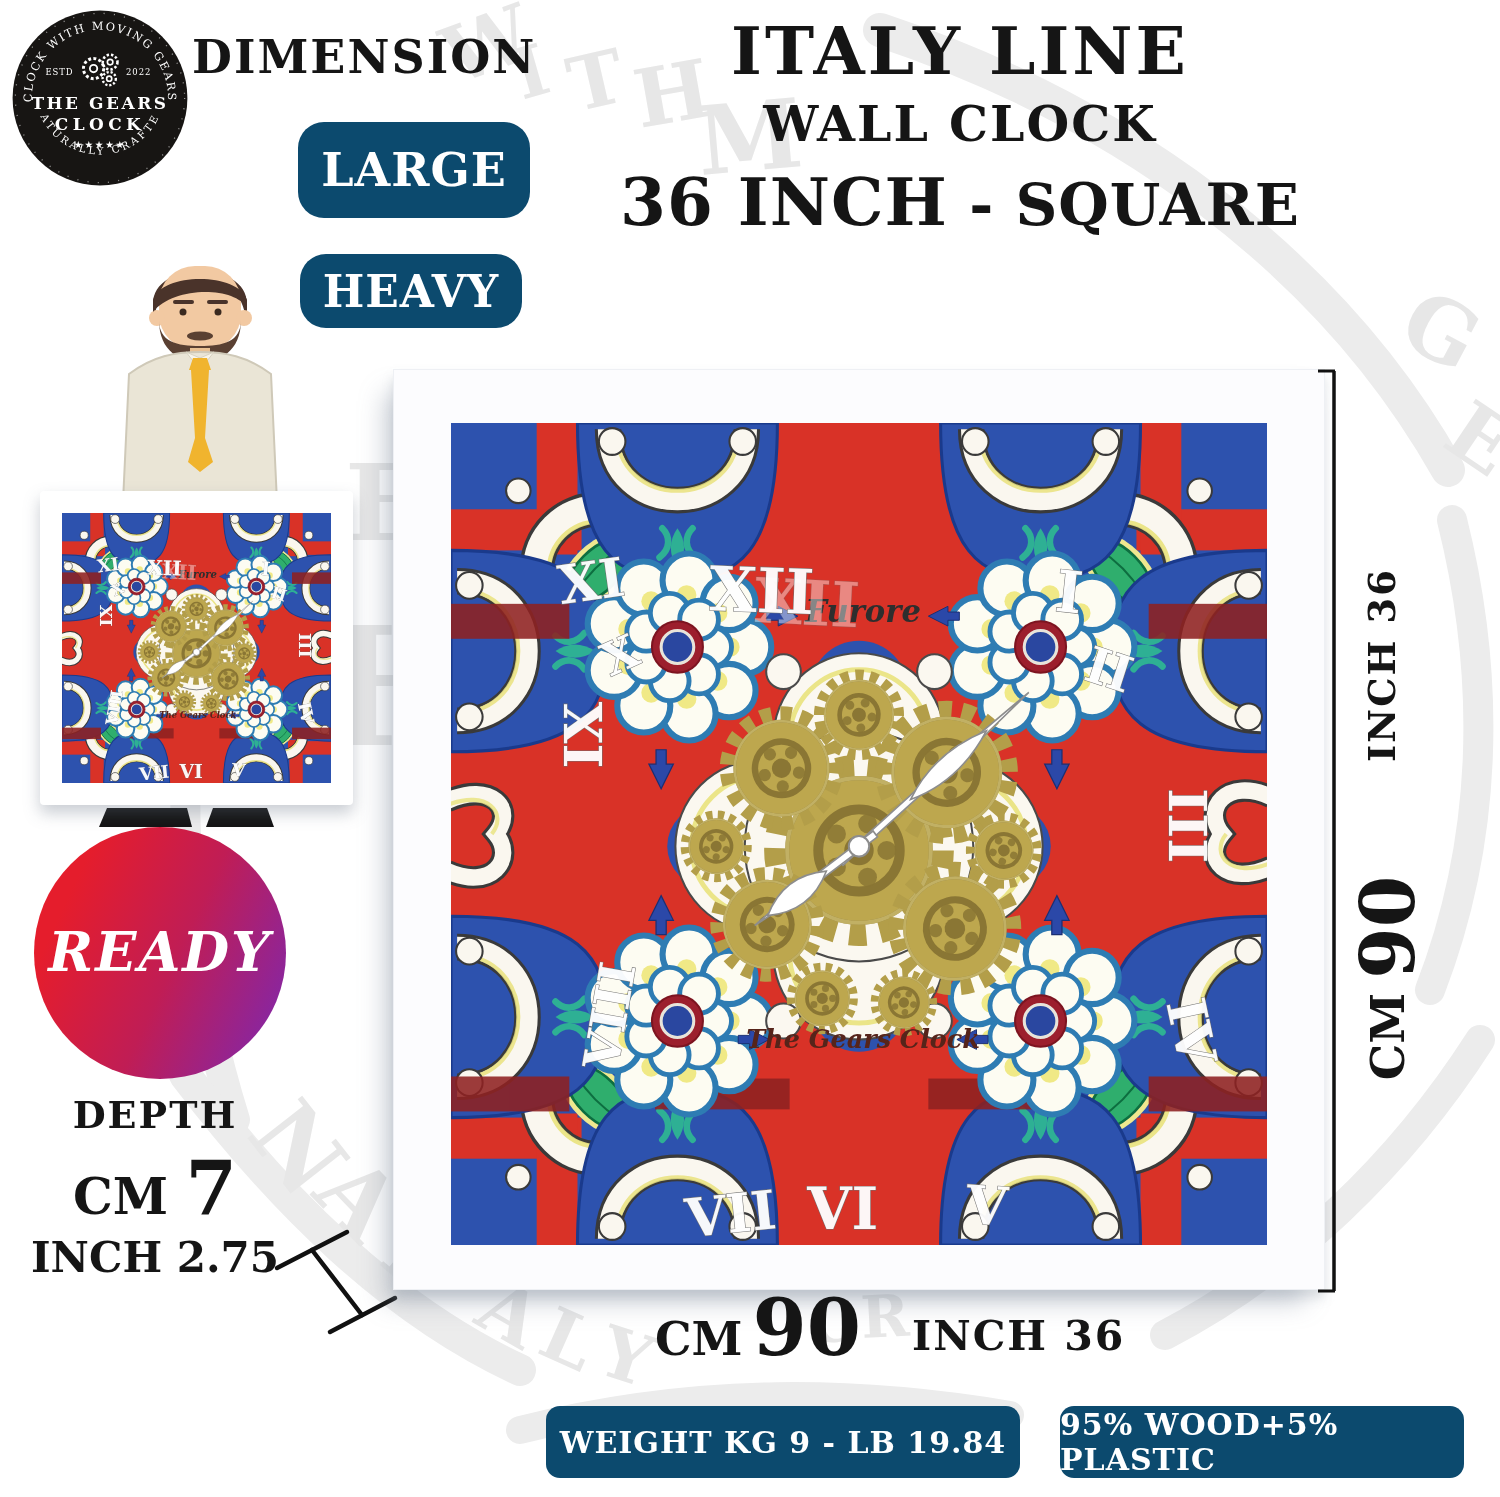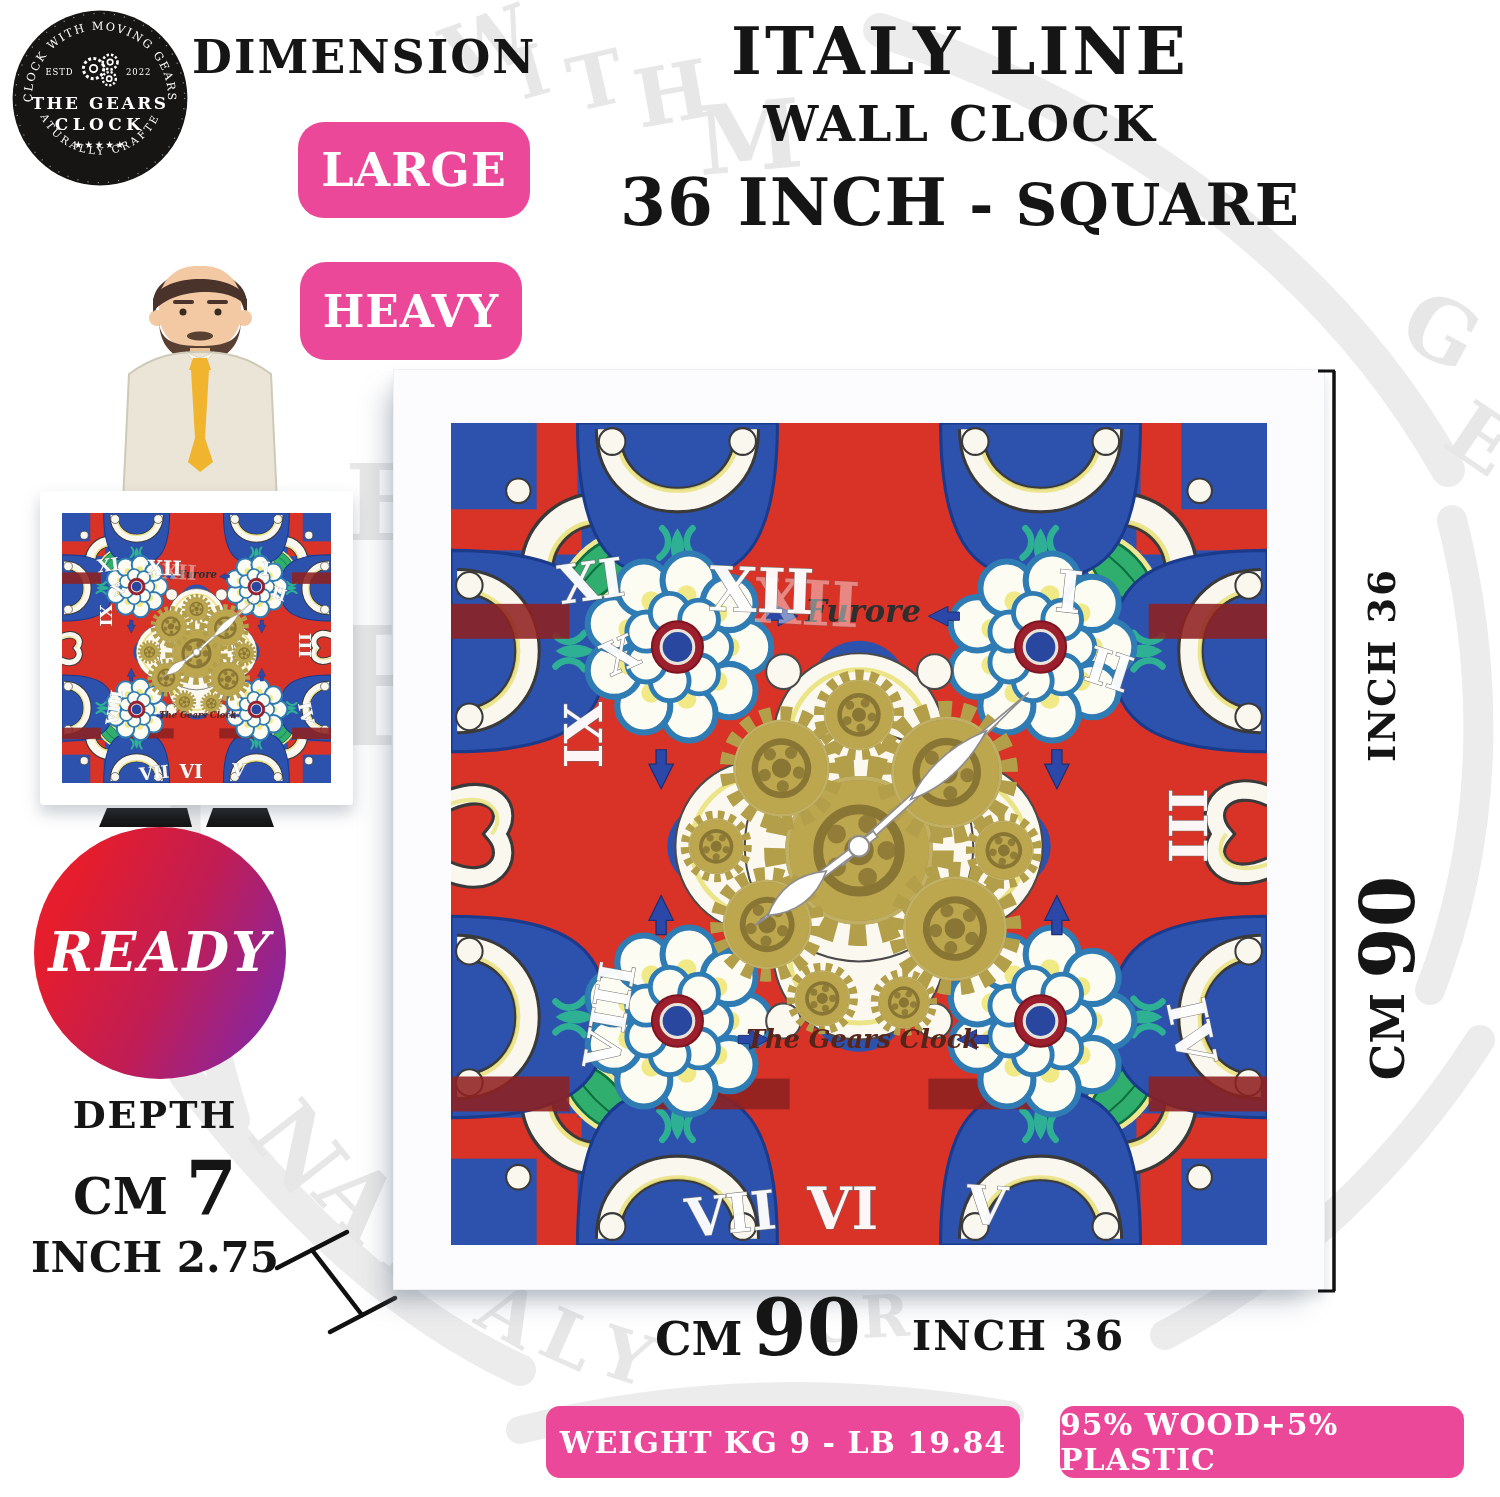--- a/index.html
+++ b/index.html
@@ -3,21 +3,21 @@
 <meta charset="utf-8">
 <style>
   html,body{margin:0;padding:0;}
   body{width:1500px;height:1497px;position:relative;overflow:hidden;background:#fff;
        font-family:"Liberation Sans",sans-serif;}
   .abs{position:absolute;}
   .dimu{font-family:"DejaVu Serif",serif;font-weight:700;color:#151515;}
   .wm{z-index:0;}
   .lvl{z-index:2;}
   
-  .pill{background:#ec4899;border-radius:26px;display:flex;align-items:center;justify-content:center;
+  .pill{background:#0c4a6e;border-radius:26px;display:flex;align-items:center;justify-content:center;
         color:#fff;font-family:"DejaVu Serif",serif;font-weight:700;letter-spacing:1px;z-index:3;}
   
   .titleblock{left:620px;top:10px;width:680px;text-align:center;z-index:2;}
   .t1{font-size:66px;letter-spacing:3px;line-height:1.25;}
   .t2{font-size:49px;letter-spacing:2px;line-height:1.3;}
   .t3{font-size:58px;letter-spacing:1px;line-height:1.4;}
   .t3 .big{font-size:66px;}
   
   .ready{left:34px;top:827px;width:252px;height:252px;border-radius:50%;
          background:linear-gradient(115deg,#e51d2c 18%,#c01d55 55%,#7f27ad 96%);
@@ -321,21 +321,21 @@
   <div class="dimu t2">WALL CLOCK</div>
   <div class="dimu t3">
     <span class="big">36 INCH</span>
     <span>- SQUARE</span>
   </div>
 </div>
 
 <div class="abs pill" style="left:298px;top:122px;width:232px;height:96px;font-size:46px;">
   <span>LARGE</span>
 </div>
-<div class="abs pill" style="left:300px;top:262px;width:222px;height:98px;font-size:44px;">
+<div class="abs pill" style="left:300px;top:254px;width:222px;height:74px;font-size:44px;">
   <span>HEAVY</span>
 </div>
 
 <svg class="abs lvl" width="210" height="600" viewBox="0 0 210 600" style="left:95px;top:238px">
   <path d="M58,66 C58,22 152,22 152,66 L152,84 C146,52 136,46 105,46 C74,46 64,52 58,84 Z" fill="#4a332a"></path>
   <rect x="64" y="28" width="82" height="84" rx="36" fill="#f2c9a2"></rect>
   <circle cx="62" cy="80" r="8" fill="#f2c9a2"></circle>
     <circle cx="149" cy="80" r="8" fill="#f2c9a2"></circle>
   <path d="M58,62 C66,34 144,34 152,62 L152,70 C140,48 78,48 58,74 Z" fill="#4a332a"></path>
   <circle cx="88" cy="74" r="3.5" fill="#3b2a20"></circle>

